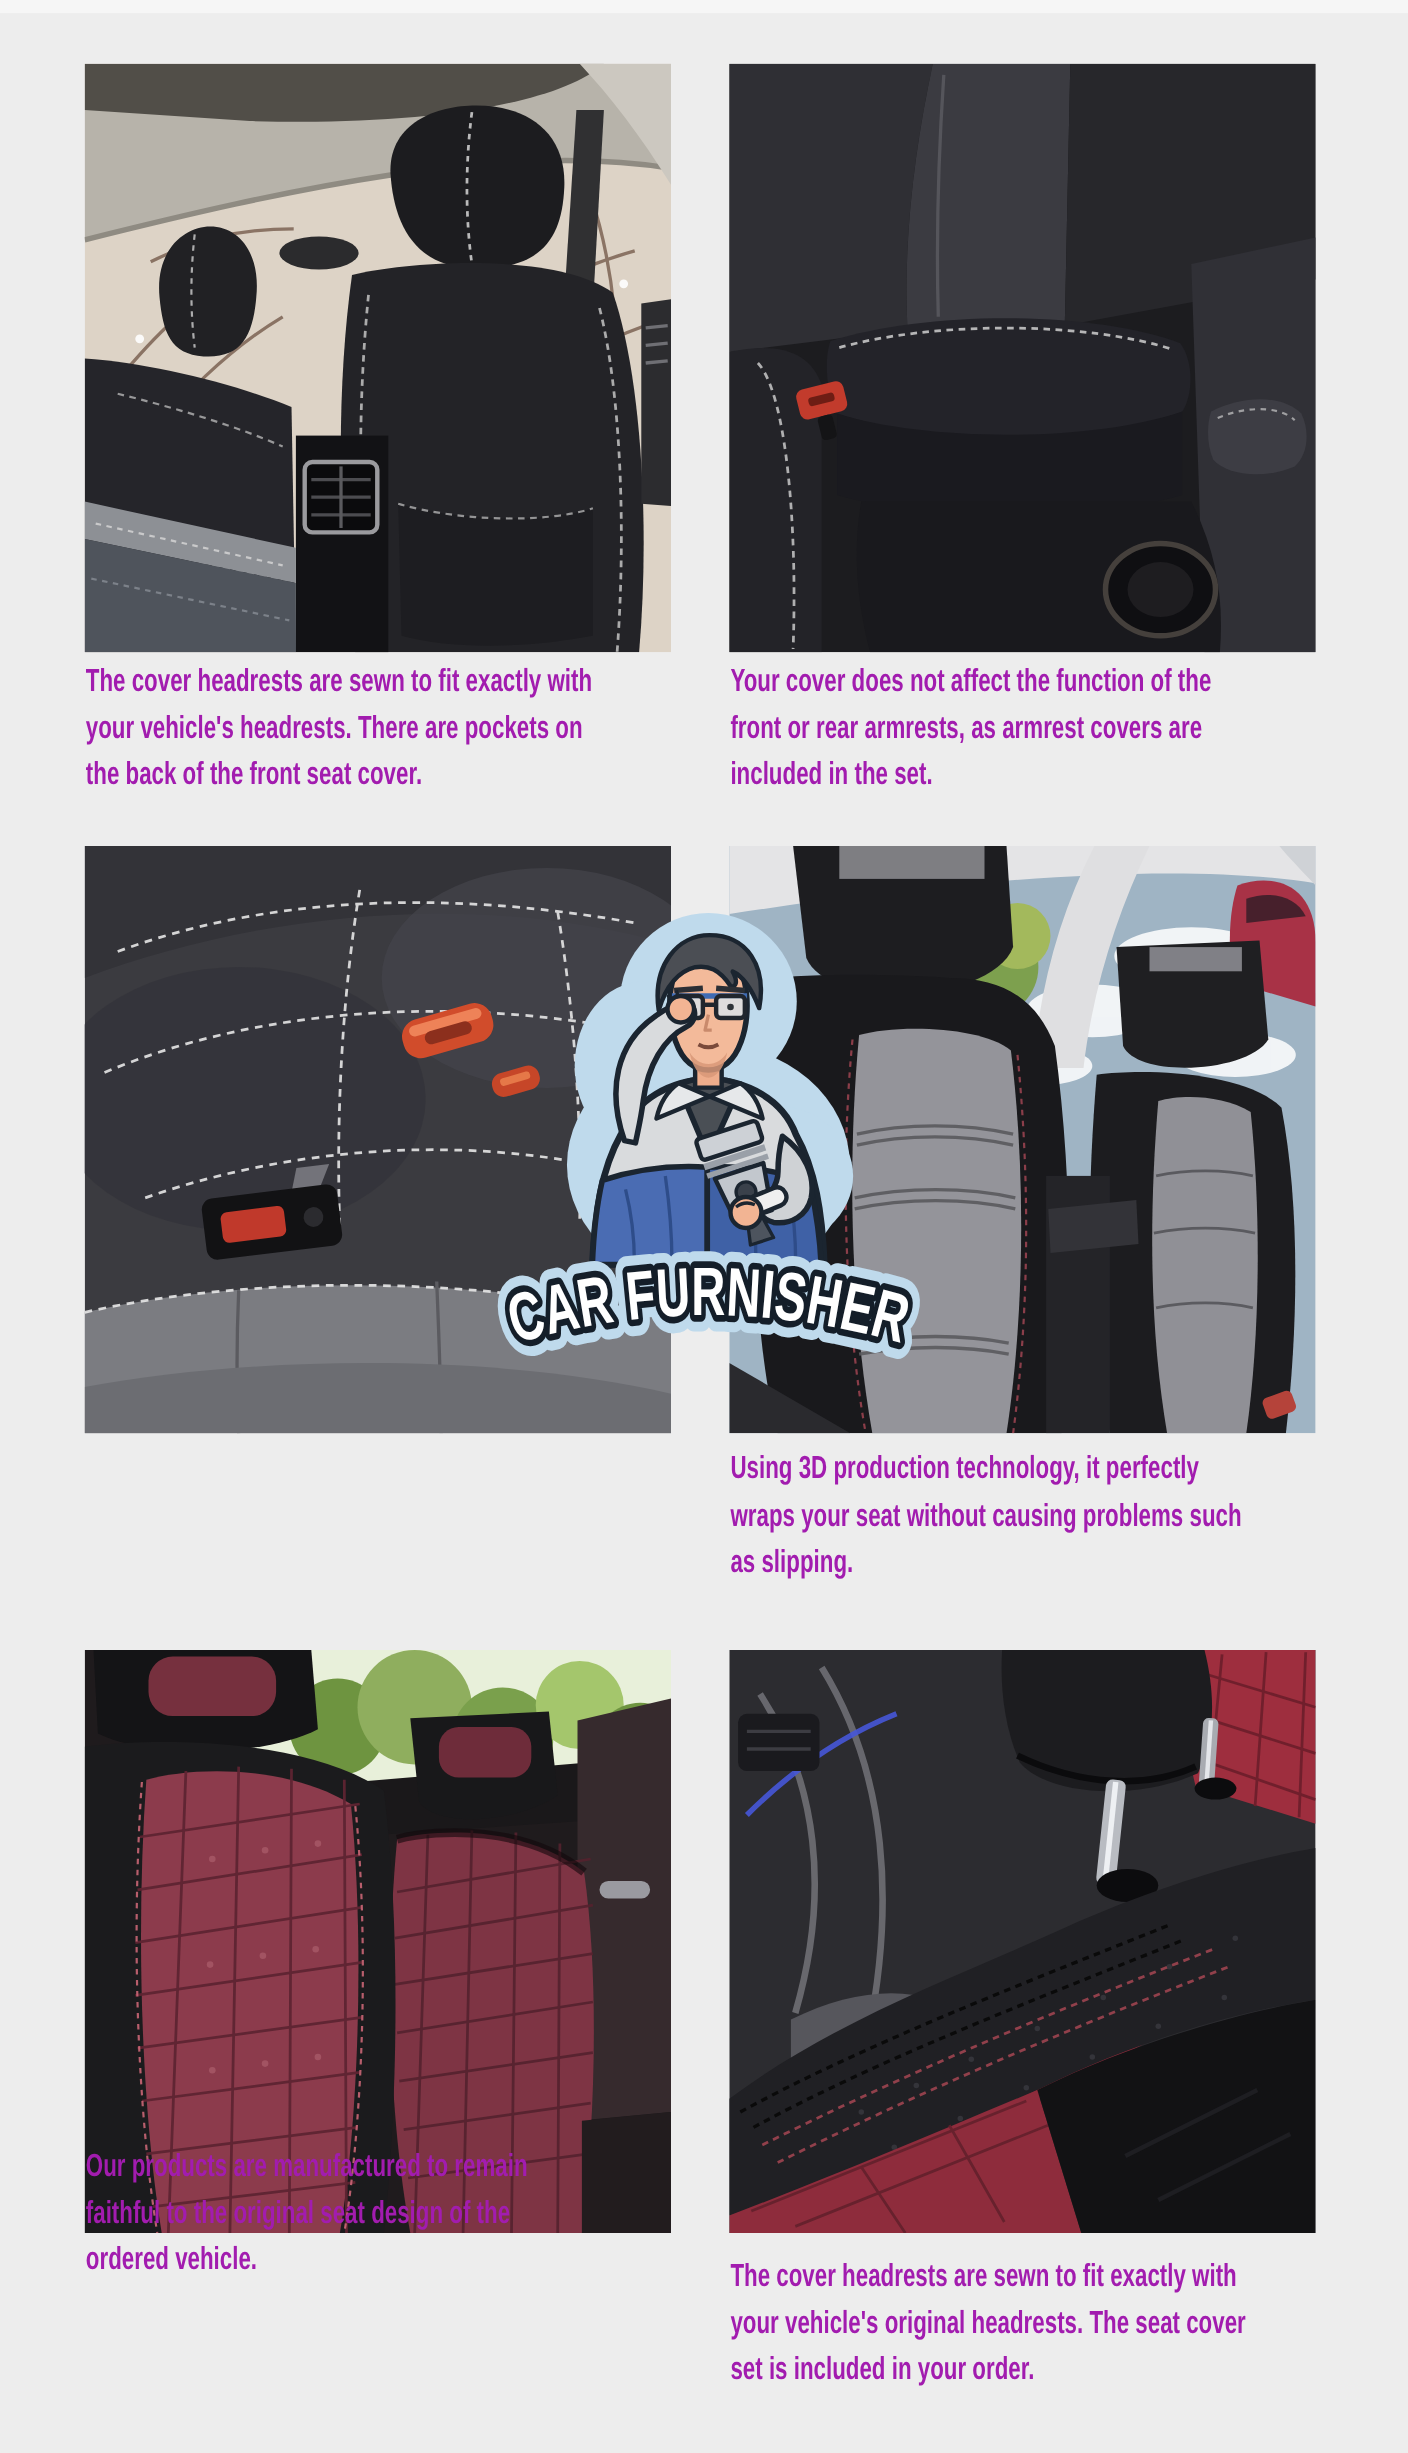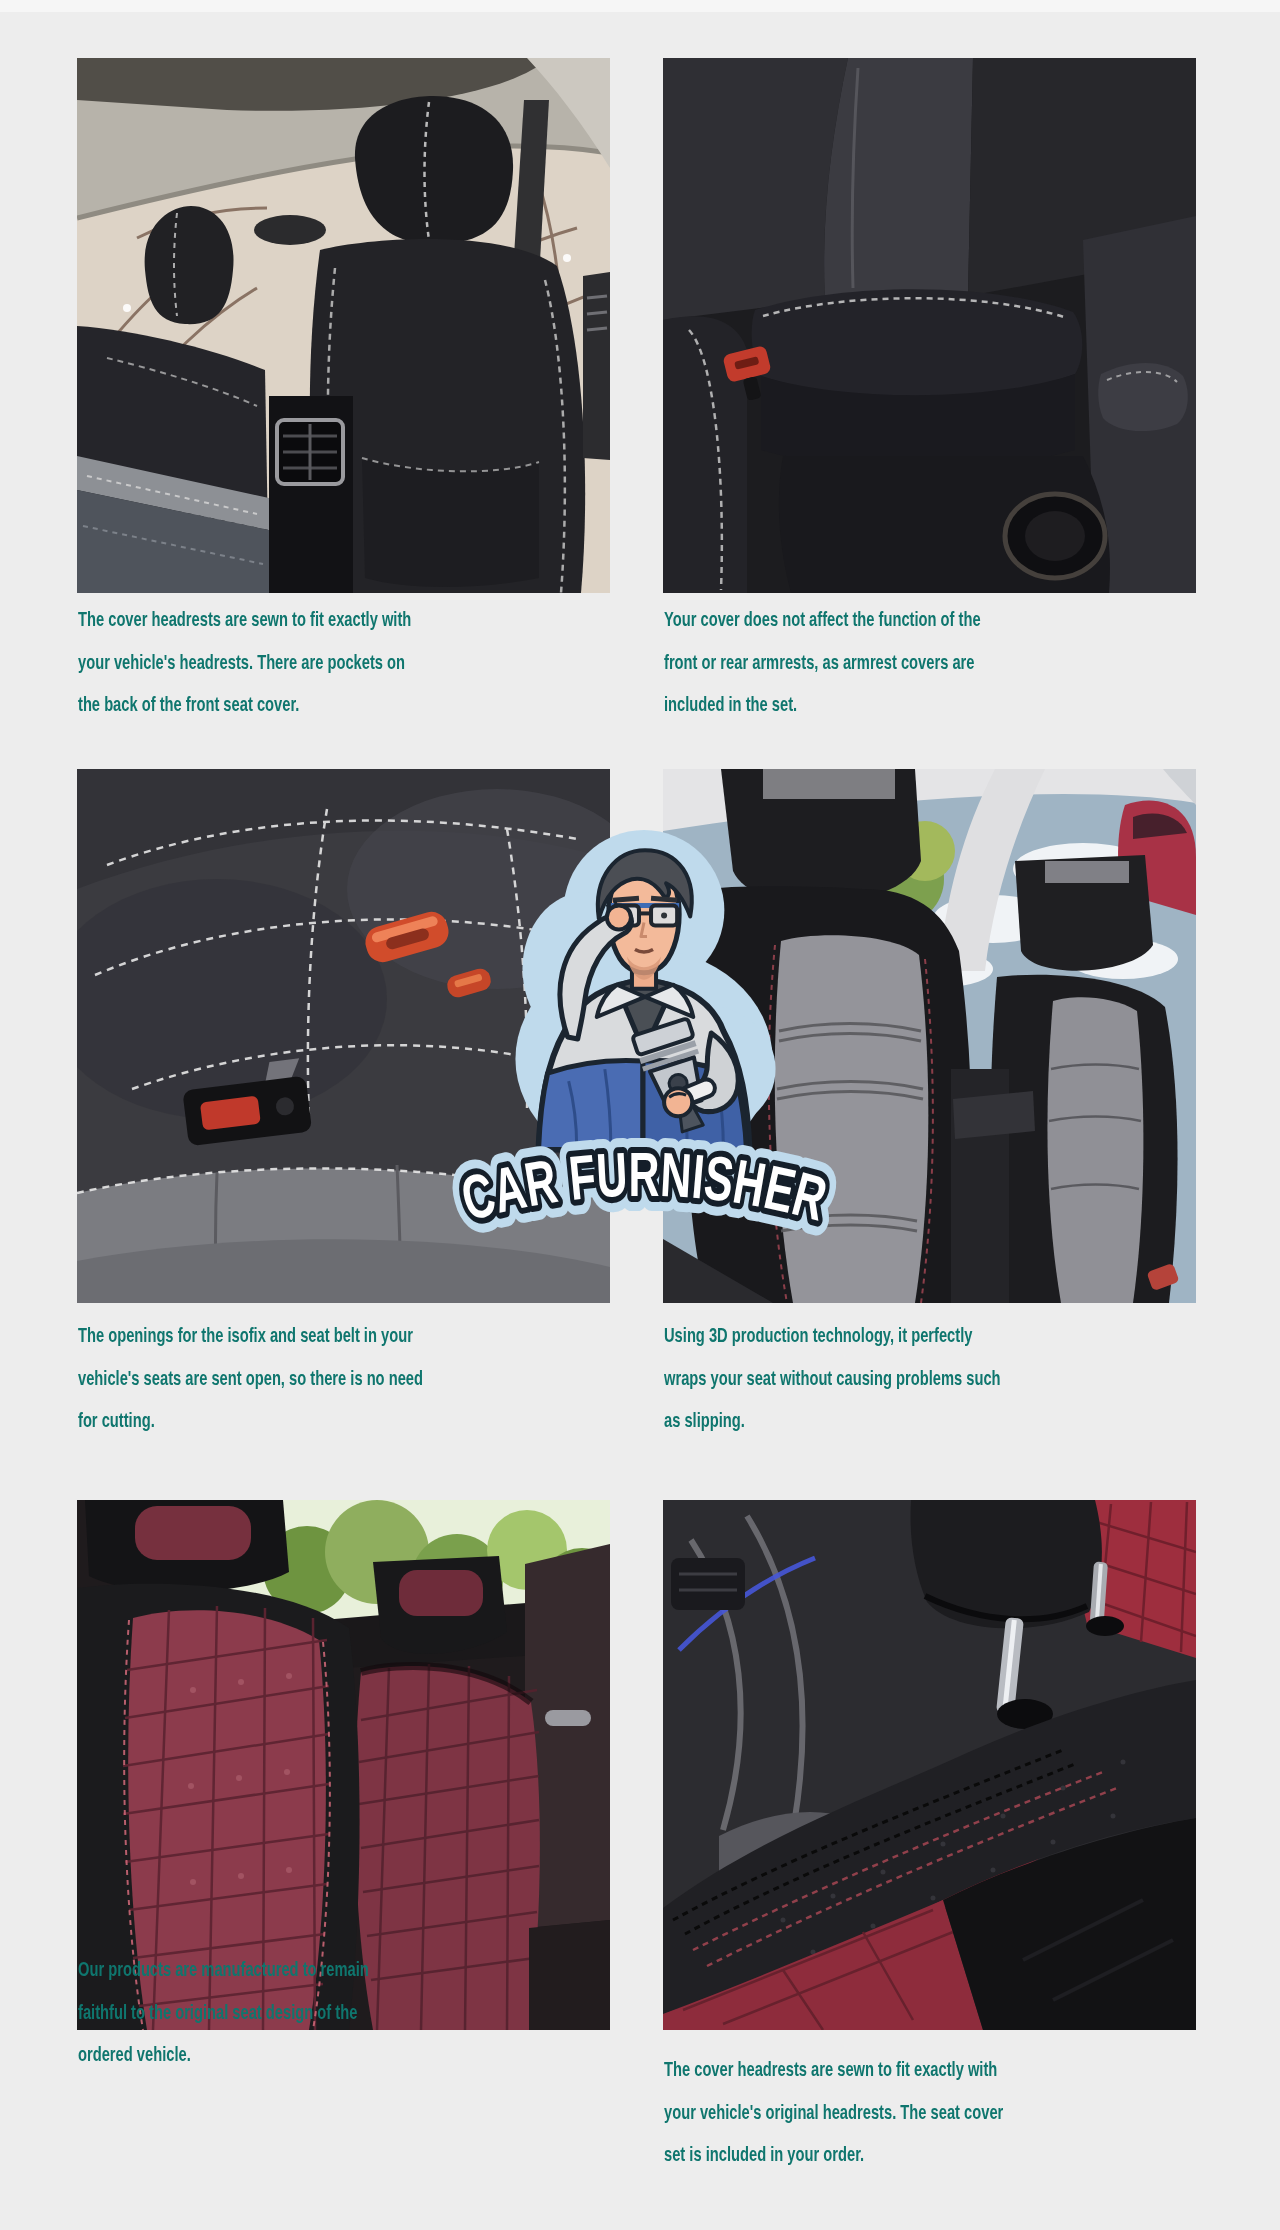--- a/index.html
+++ b/index.html
@@ -1,21 +1,21 @@
 <!DOCTYPE html>
 <html><head>
 <meta charset="utf-8">
 <style>
   html,body{margin:0;padding:0;}
   body{background:#ededed;font-family:"Liberation Sans", sans-serif;}
   .page{position:relative;width:1280px;height:2230px;background:#ededed;overflow:hidden;}
   .top-strip{position:absolute;left:0;top:0;width:1280px;height:12px;background:#f6f6f6;}
   .photo{position:absolute;display:block;}
   .photo svg{display:block;width:100%;height:100%;}
-  .caption{position:absolute;width:620px;color:#0f766e;font-weight:700;font-size:21px;line-height:42.5px;}
+  .caption{position:absolute;width:620px;color:#a21caf;font-weight:700;font-size:29px;line-height:42.5px;}
   .caption .ln{white-space:nowrap;transform:scaleX(.70);transform-origin:left center;}
   .logo-wrap{position:absolute;left:448px;top:818px;width:392px;height:452px;z-index:5;}
   .logo-wrap svg{display:block;width:100%;height:100%;overflow:visible;}
 </style>
 </head>
 <body>
 
 <div class="page">
   <div class="top-strip"></div>
 
@@ -428,25 +428,20 @@
   <div class="caption" style="left:78px;top:598px;">
     <div class="ln">The cover headrests are sewn to fit exactly with</div>
     <div class="ln">your vehicle's headrests. There are pockets on</div>
     <div class="ln">the back of the front seat cover.</div>
   </div>
   <div class="caption" style="left:664px;top:598px;">
     <div class="ln">Your cover does not affect the function of the</div>
     <div class="ln">front or rear armrests, as armrest covers are</div>
     <div class="ln">included in the set.</div>
   </div>
-  <div class="caption" style="left:78px;top:1314px;">
-    <div class="ln">The openings for the isofix and seat belt in your</div>
-    <div class="ln">vehicle's seats are sent open, so there is no need</div>
-    <div class="ln">for cutting.</div>
-  </div>
   <div class="caption" style="left:664px;top:1314px;">
     <div class="ln">Using 3D production technology, it perfectly</div>
     <div class="ln">wraps your seat without causing problems such</div>
     <div class="ln">as slipping.</div>
   </div>
   <div class="caption" style="left:78px;top:1948px;">
     <div class="ln">Our products are manufactured to remain</div>
     <div class="ln">faithful to the original seat design of the</div>
     <div class="ln">ordered vehicle.</div>
   </div>

